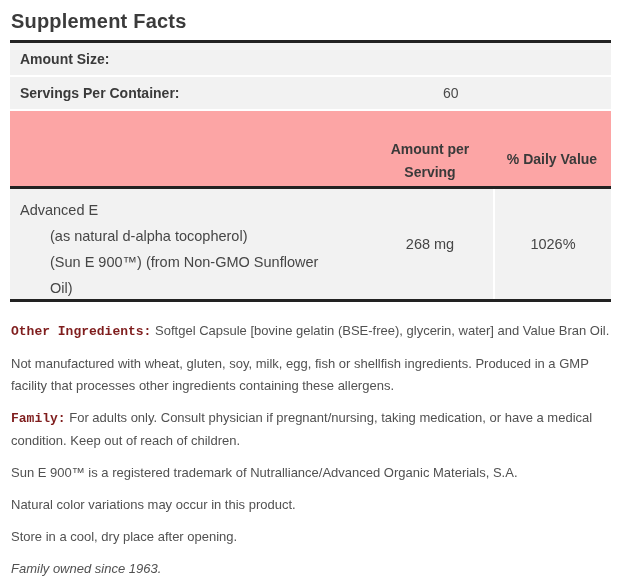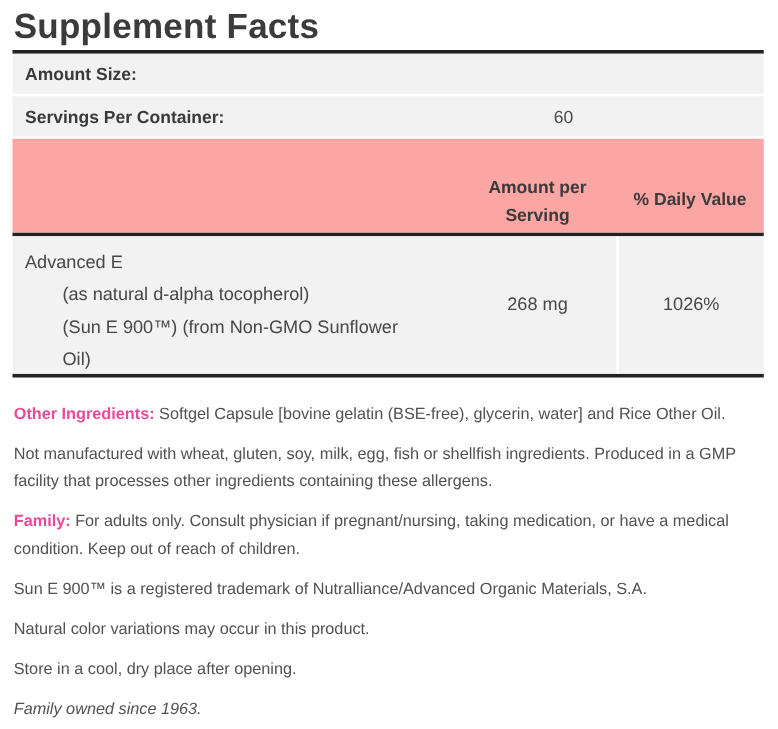--- a/index.html
+++ b/index.html
@@ -9,21 +9,21 @@
     height: 583px;
     background: #ffffff;
     font-family: "Liberation Sans", sans-serif;
     color: #3e3e3e;
     overflow: hidden;
     box-sizing: border-box;
     padding: 0 11px 0 10px;
   }
   .title {
     margin: 6px 0 0 1px;
-    font-size: 28px;
+    font-size: 20px;
     line-height: 30px;
     font-weight: bold;
     color: #3b3b3b;
     letter-spacing: 0.2px;
   }
   .rule {
     height: 3px;
     background: #222222;
     margin: 0;
   }
@@ -128,21 +128,21 @@
   .footnotes {
     padding-top: 18px;
     padding-left: 1px;
   }
   .footnotes p {
     margin: 0 0 10px 0;
     font-size: 13px;
     line-height: 22px;
     color: #515151;
   }
-  .footnotes p strong { color: #ec4899; }
+  .footnotes p strong { color: #7f1d1d; font-family: Liberation Mono, monospace; }
   .footnotes p.italic { font-style: italic; }
 </style>
 </head>
 <body>
 
 <div class="page">
 
   <h1 class="title">Supplement Facts</h1>
 
   <div class="rule rule-top"></div>
@@ -171,21 +171,21 @@
       <div class="detail">Oil)</div>
     </div>
     <div class="amount-cell">268 mg</div>
     <div class="v-divider"></div>
     <div class="dv-cell">1026%</div>
   </div>
 
   <div class="rule"></div>
 
   <div class="footnotes">
-    <p><strong>Other Ingredients:</strong><span> Softgel Capsule [bovine gelatin (BSE-free), glycerin, water] and Rice Other Oil.</span></p>
+    <p><strong>Other Ingredients:</strong><span> Softgel Capsule [bovine gelatin (BSE-free), glycerin, water] and Value Bran Oil.</span></p>
     <p><span>Not manufactured with wheat, gluten, soy, milk, egg, fish or shellfish ingredients. Produced in a GMP facility that processes other ingredients containing these allergens.</span></p>
     <p><strong>Family:</strong><span> For adults only. Consult physician if pregnant/nursing, taking medication, or have a medical condition. Keep out of reach of children.</span></p>
     <p><span>Sun E 900™ is a registered trademark of Nutralliance/Advanced Organic Materials, S.A.</span></p>
     <p><span>Natural color variations may occur in this product.</span></p>
     <p><span>Store in a cool, dry place after opening.</span></p>
     <p class="italic"><span>Family owned since 1963.</span></p>
   </div>
 
 </div>
 

